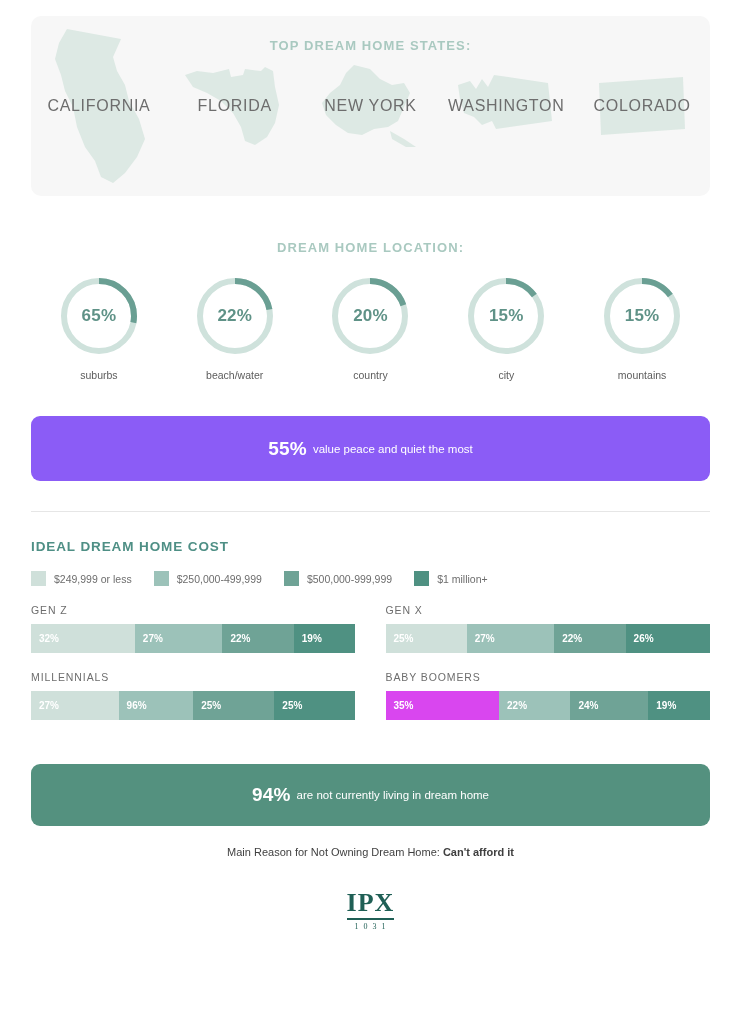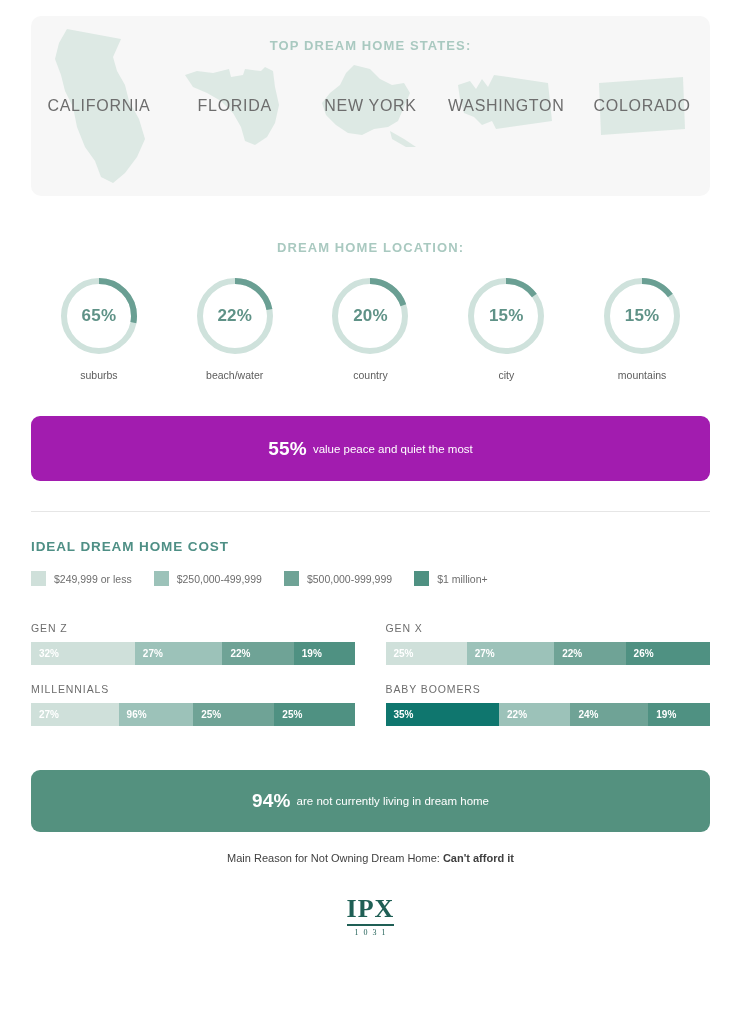--- a/index.html
+++ b/index.html
@@ -125,21 +125,21 @@
   .banner {
     display: flex;
     align-items: center;
     justify-content: center;
     border-radius: 9px;
     color: #ffffff;
   }
   .banner-light {
     margin-top: 35px;
     height: 65px;
-    background: #a21caf;
+    background: #8b5cf6;
   }
   .banner-dark {
     margin-top: 44px;
     height: 62px;
     background: #54917f;
   }
   .banner-pct {
     font-size: 19px;
     font-weight: bold;
     letter-spacing: 0.2px;
@@ -178,35 +178,35 @@
     height: 15px;
     margin-right: 8px;
     flex: none;
   }
   .legend-label {
     font-size: 10.5px;
     color: #6d6d6d;
   }
 
   .bars-grid {
-    margin-top: 36px;
+    margin-top: 18px;
     display: grid;
     grid-template-columns: 1fr 1fr;
     column-gap: 30px;
     row-gap: 18px;
   }
   .bar-group-label {
     font-size: 10.5px;
     letter-spacing: 0.9px;
     color: #6d6d6d;
     margin-bottom: 8px;
   }
   .stacked-bar {
     display: flex;
-    height: 23px;
+    height: 29px;
     overflow: hidden;
   }
   .bar-seg {
     display: flex;
     align-items: center;
     padding-left: 8px;
     font-size: 10px;
     font-weight: bold;
     color: #ffffff;
     white-space: nowrap;
@@ -420,21 +420,21 @@
           <div class="bar-seg" style="flex: 0 0 27%; background: rgb(207, 224, 218);">27%</div>
           <div class="bar-seg" style="flex: 0 0 23%; background: rgb(156, 194, 185);">96%</div>
           <div class="bar-seg" style="flex: 0 0 25%; background: rgb(111, 163, 150);">25%</div>
           <div class="bar-seg" style="flex: 0 0 25%; background: rgb(79, 145, 130);">25%</div>
         </div>
     </div>
 
     <div>
       <div class="bar-group-label">BABY BOOMERS</div>
       <div class="stacked-bar">
-          <div class="bar-seg" style="flex: 0 0 35%; background: #0f766e;">35%</div>
+          <div class="bar-seg" style="flex: 0 0 35%; background: #d946ef;">35%</div>
           <div class="bar-seg" style="flex: 0 0 22%; background: rgb(156, 194, 185);">22%</div>
           <div class="bar-seg" style="flex: 0 0 24%; background: rgb(111, 163, 150);">24%</div>
           <div class="bar-seg" style="flex: 0 0 19%; background: rgb(79, 145, 130);">19%</div>
         </div>
     </div>
 
   </div>
 
   <div class="banner banner-dark">
     <span class="banner-pct">94%</span>

